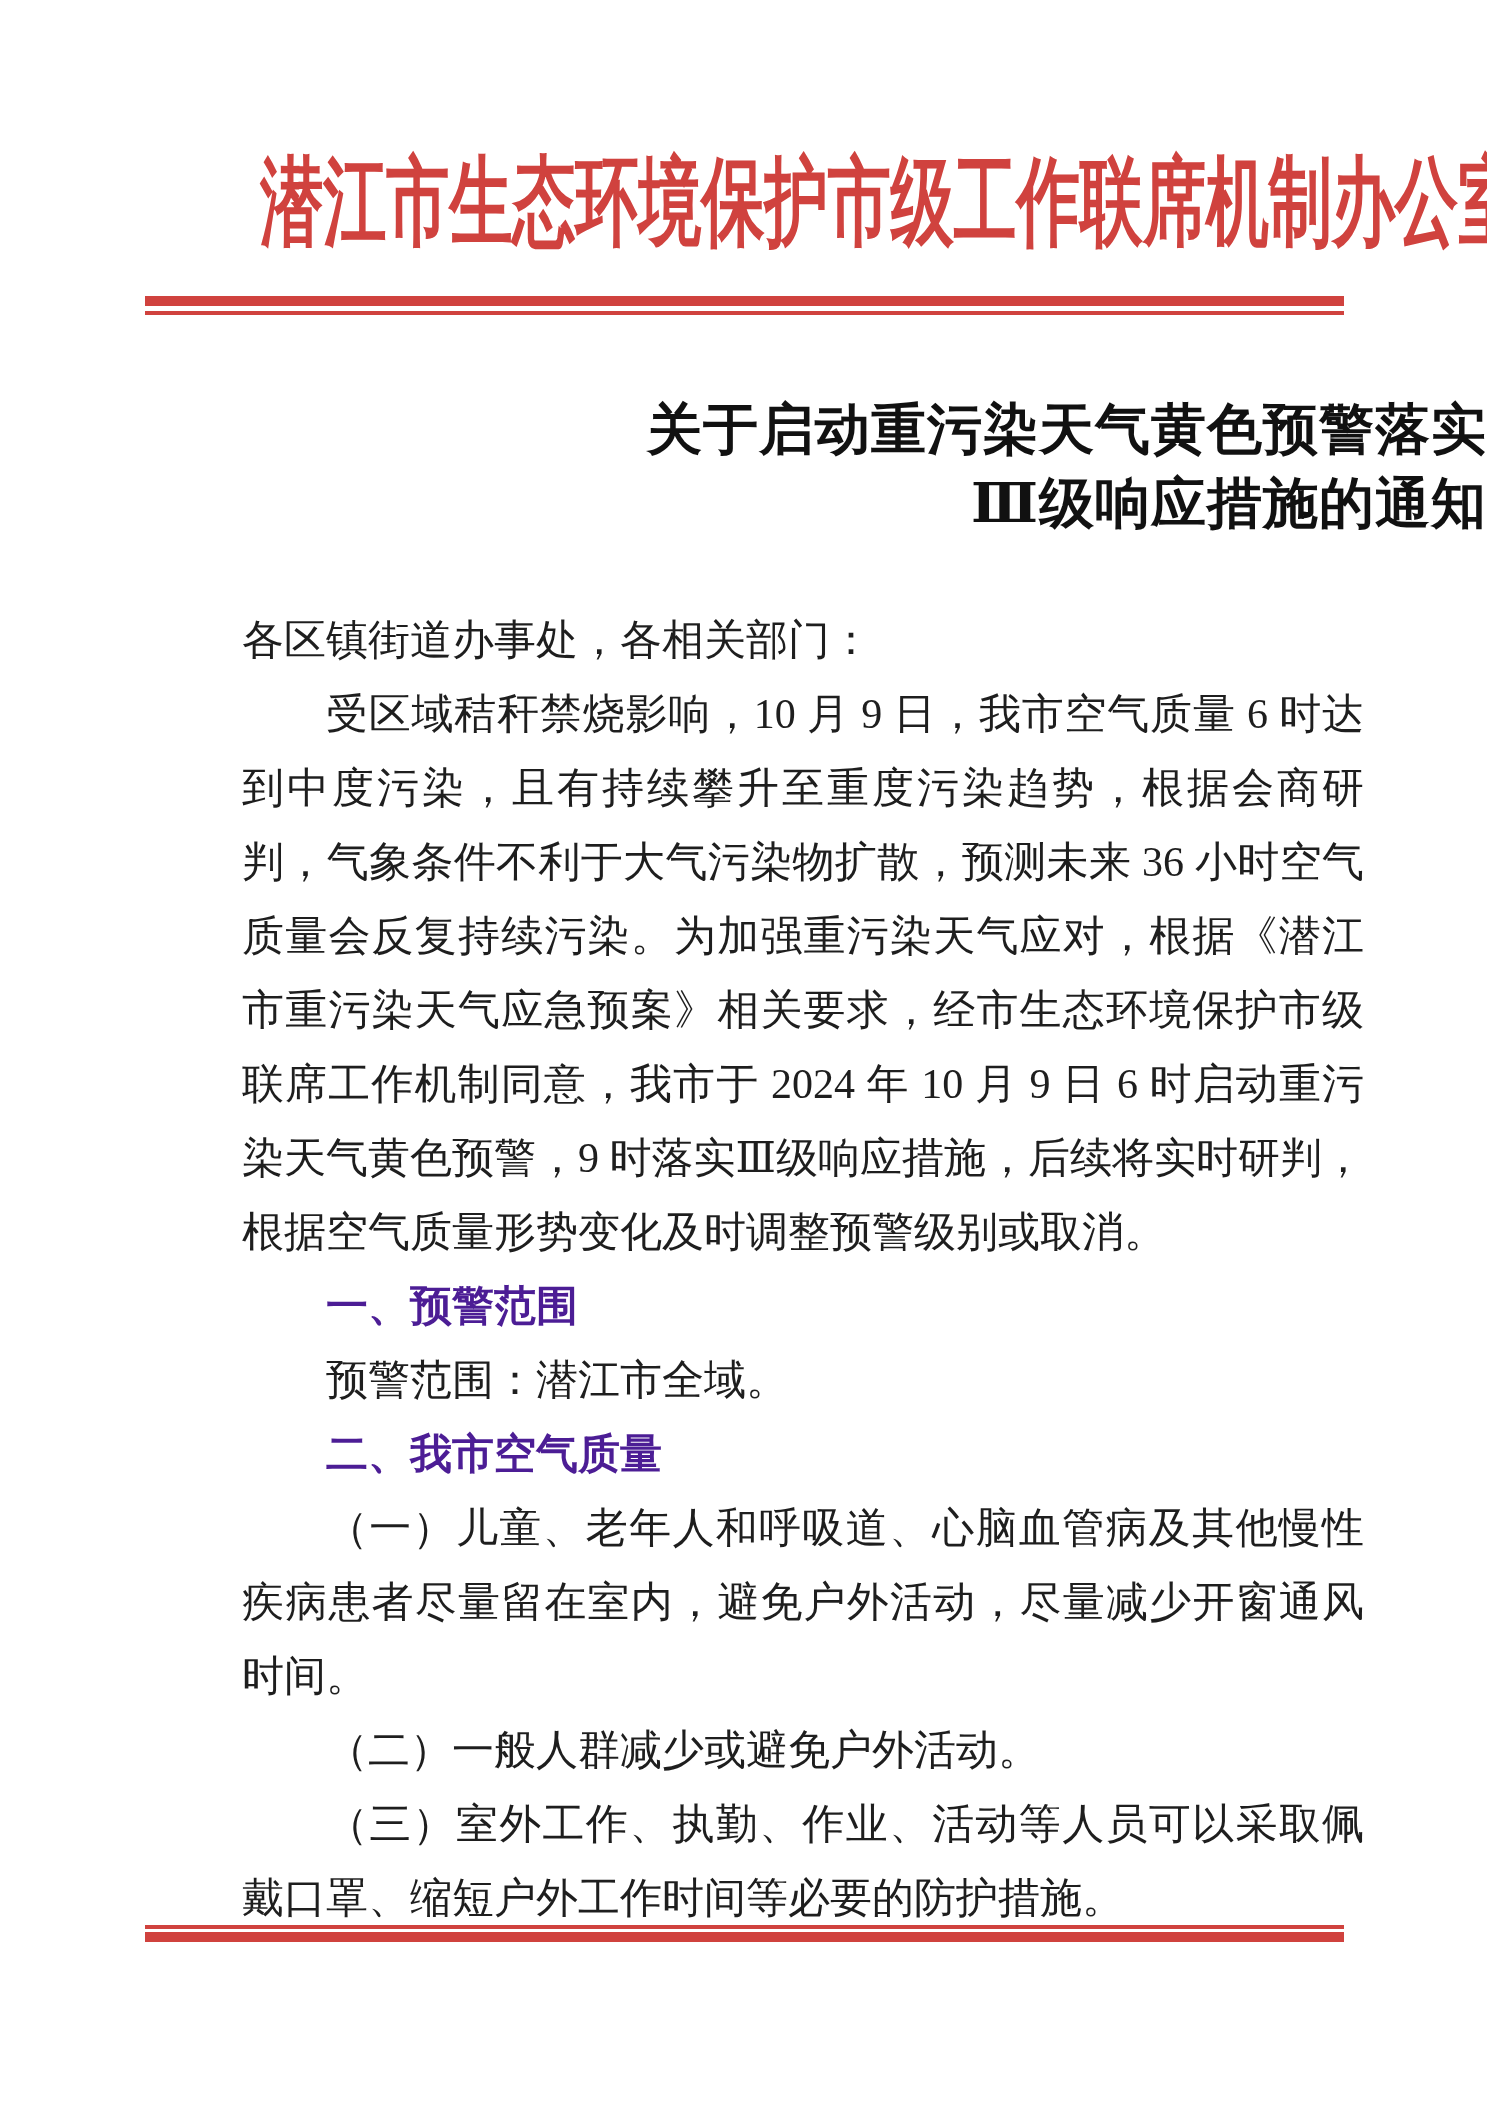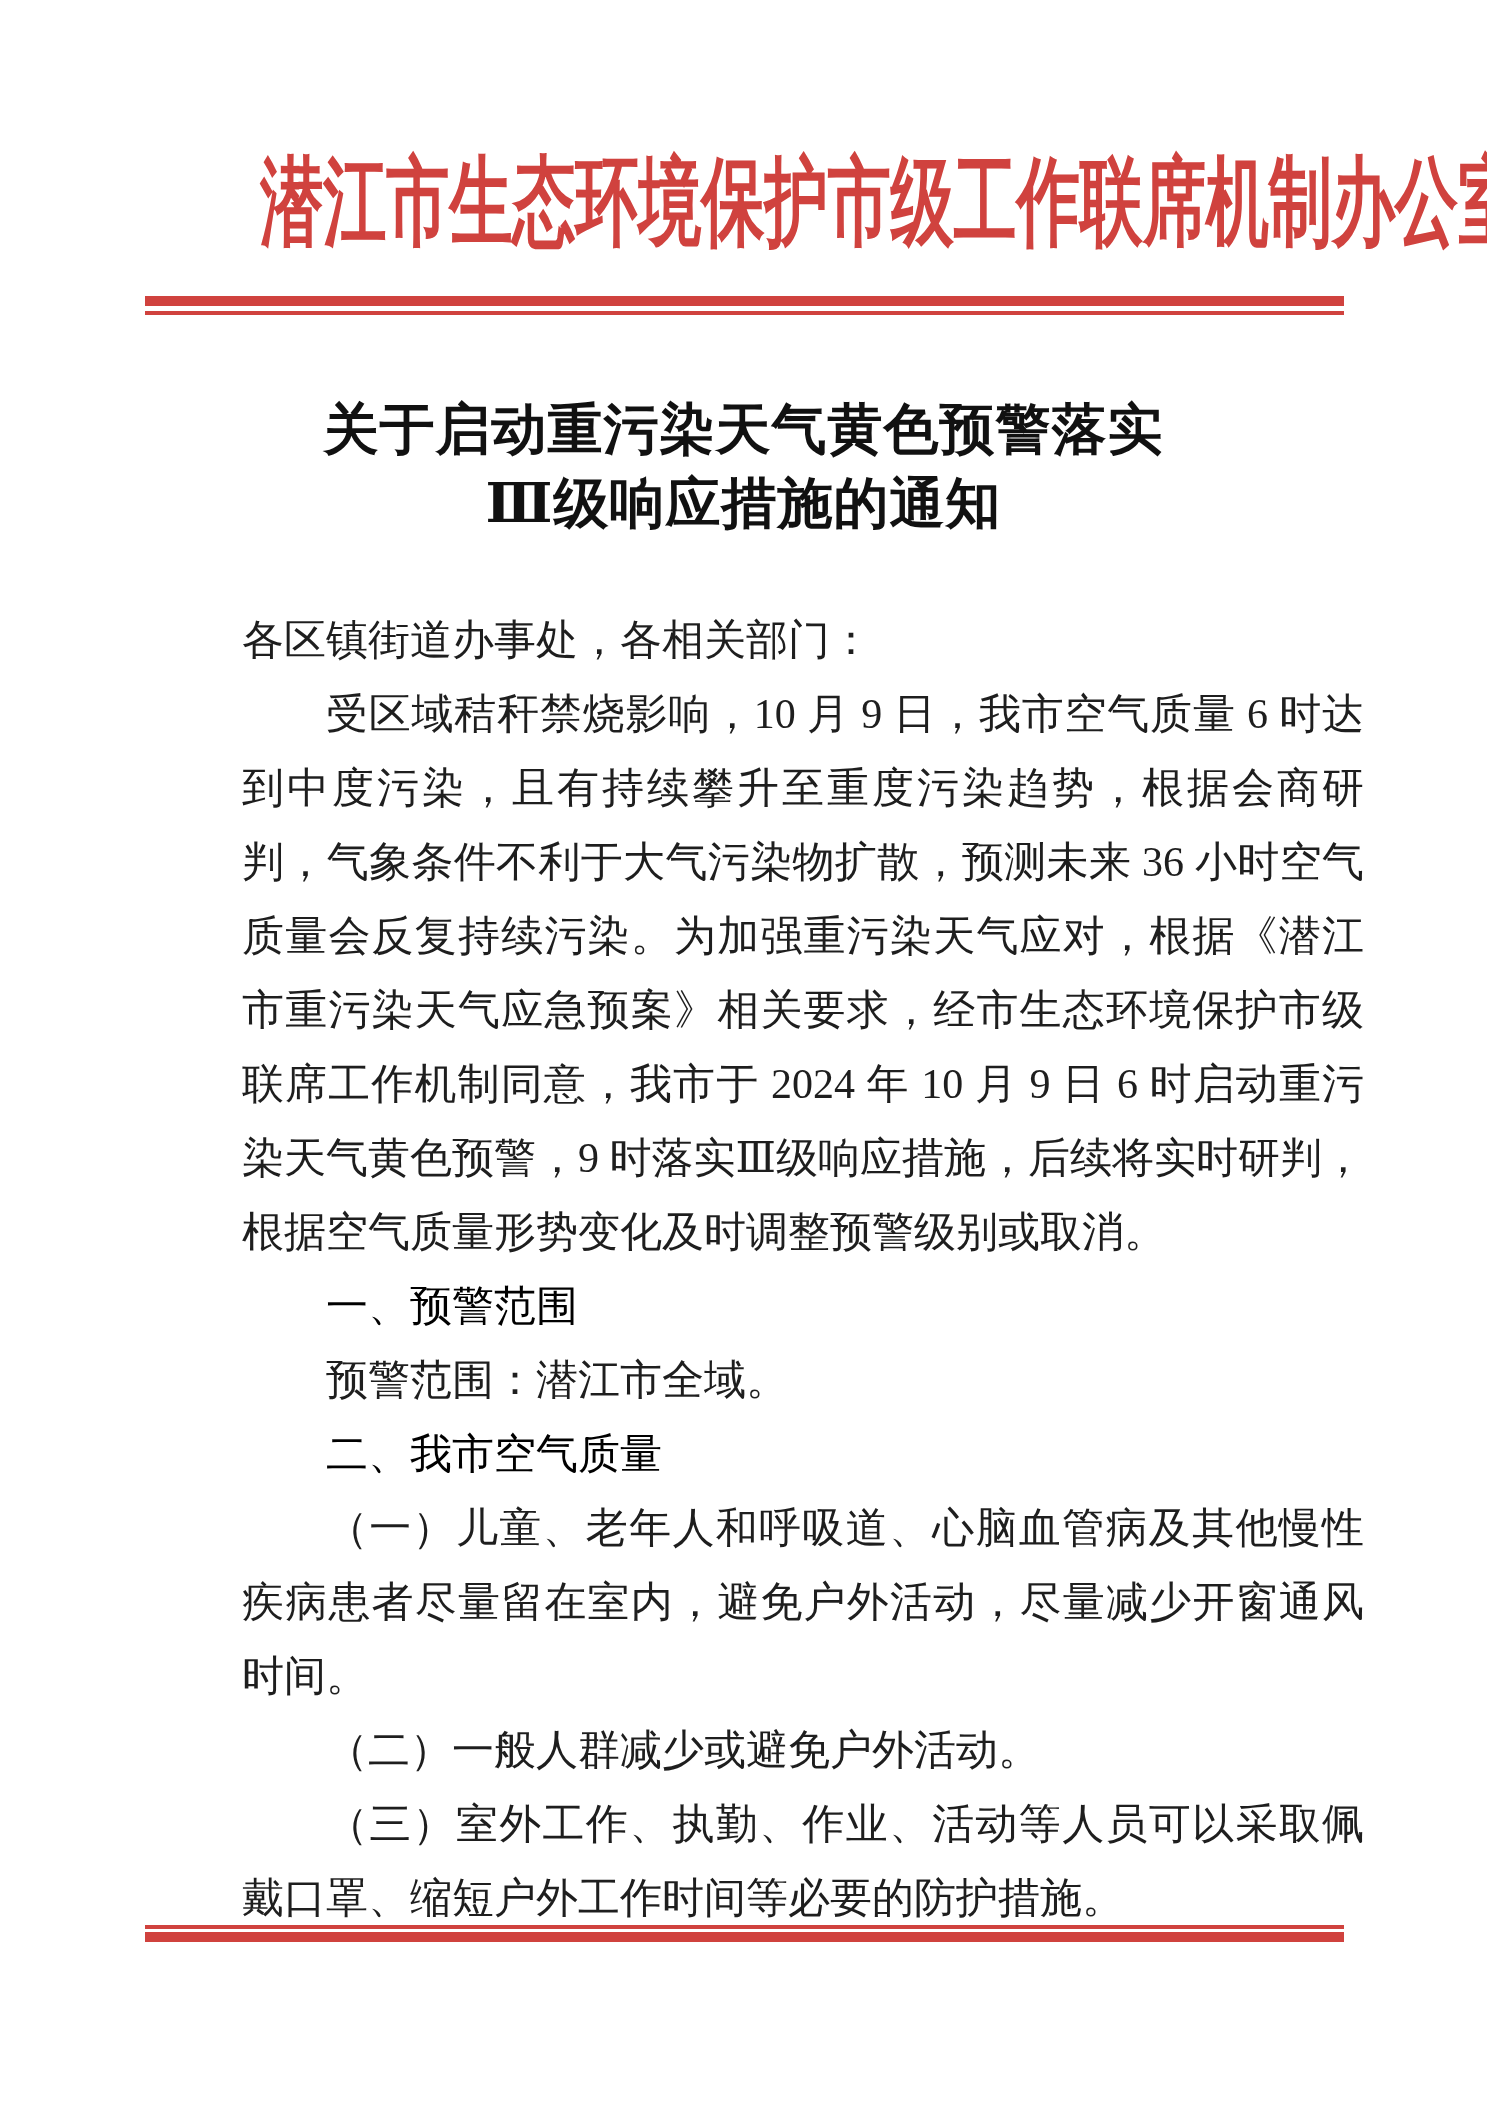--- a/index.html
+++ b/index.html
@@ -51,40 +51,40 @@
     left:0;
     right:0;
     margin:0;
     text-align:center;
     font-size:55px;
     line-height:74px;
     font-weight:700;
     color:#111;
     letter-spacing:1px;
   }
-  .doc-title .title-line{display:block;}
+  .doc-title .title-line{display:block;text-align:right;}
 
   
   .doc-body{
     position:absolute;
     top:603px;
     left:200px;
     width:1122px;
     font-size:42px;
     line-height:74px;
     text-align:justify;
     color:var(--ink);
     margin-left:42px;
   }
   .doc-body p{margin:0;padding:0;}
   .indent{text-indent:2em;}
   .sec-heading{
     font-family:"Liberation Sans","DejaVu Sans",sans-serif;
-    font-weight:400;
-    color:#000000;
+    font-weight:700;
+    color:#4c1d95;
   }
 </style>
 </head>
 <body>
 
 <div class="page">
 
   <header>
     <div class="letterhead-title">潜江市生态环境保护市级工作联席机制办公室</div>
     <div class="rule rule-head-thick"></div>

